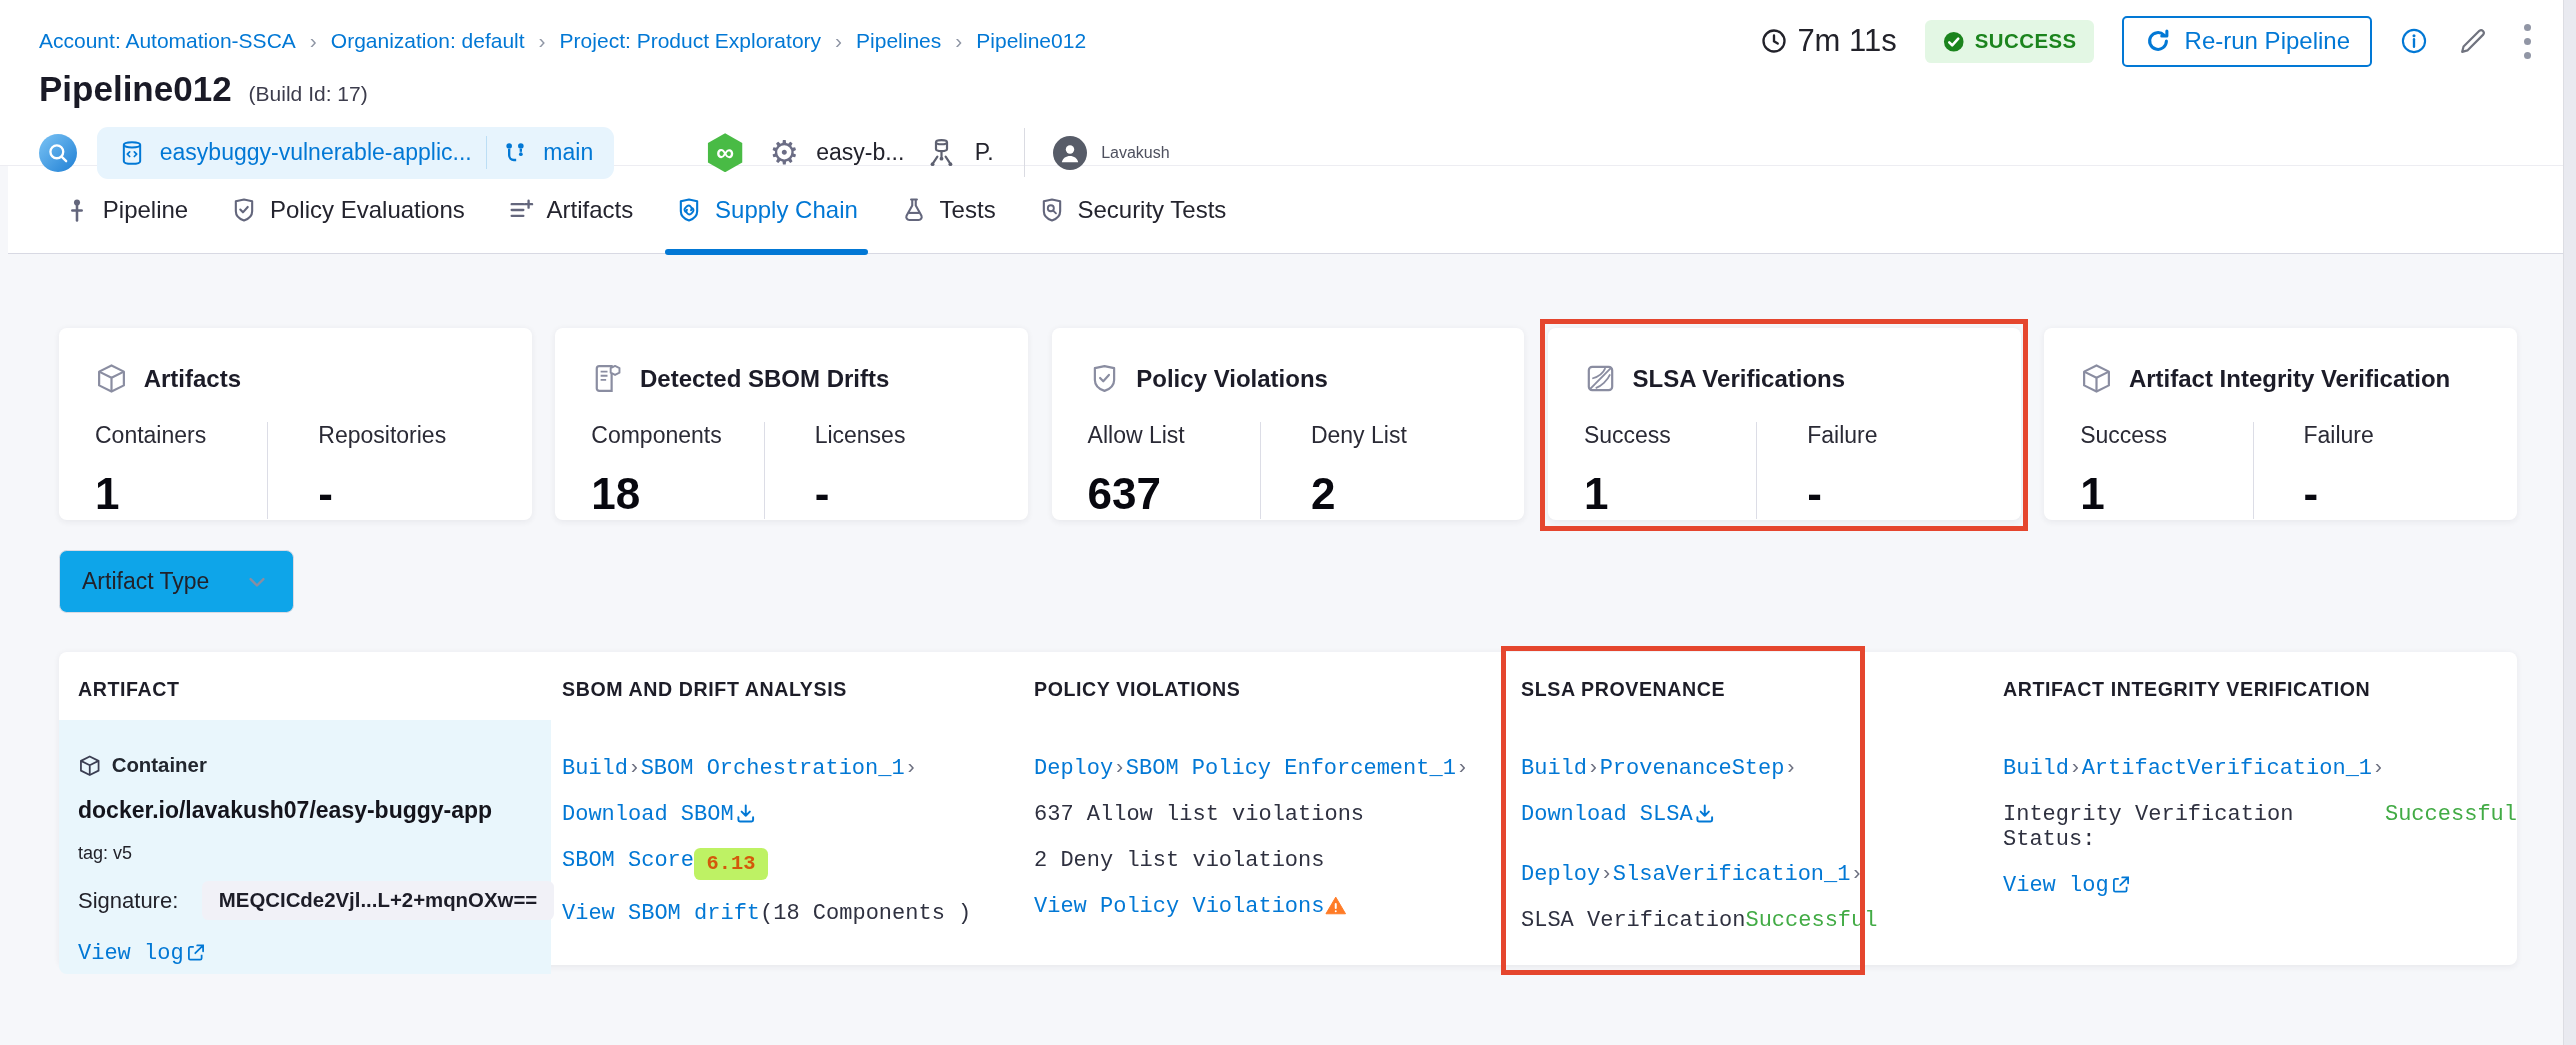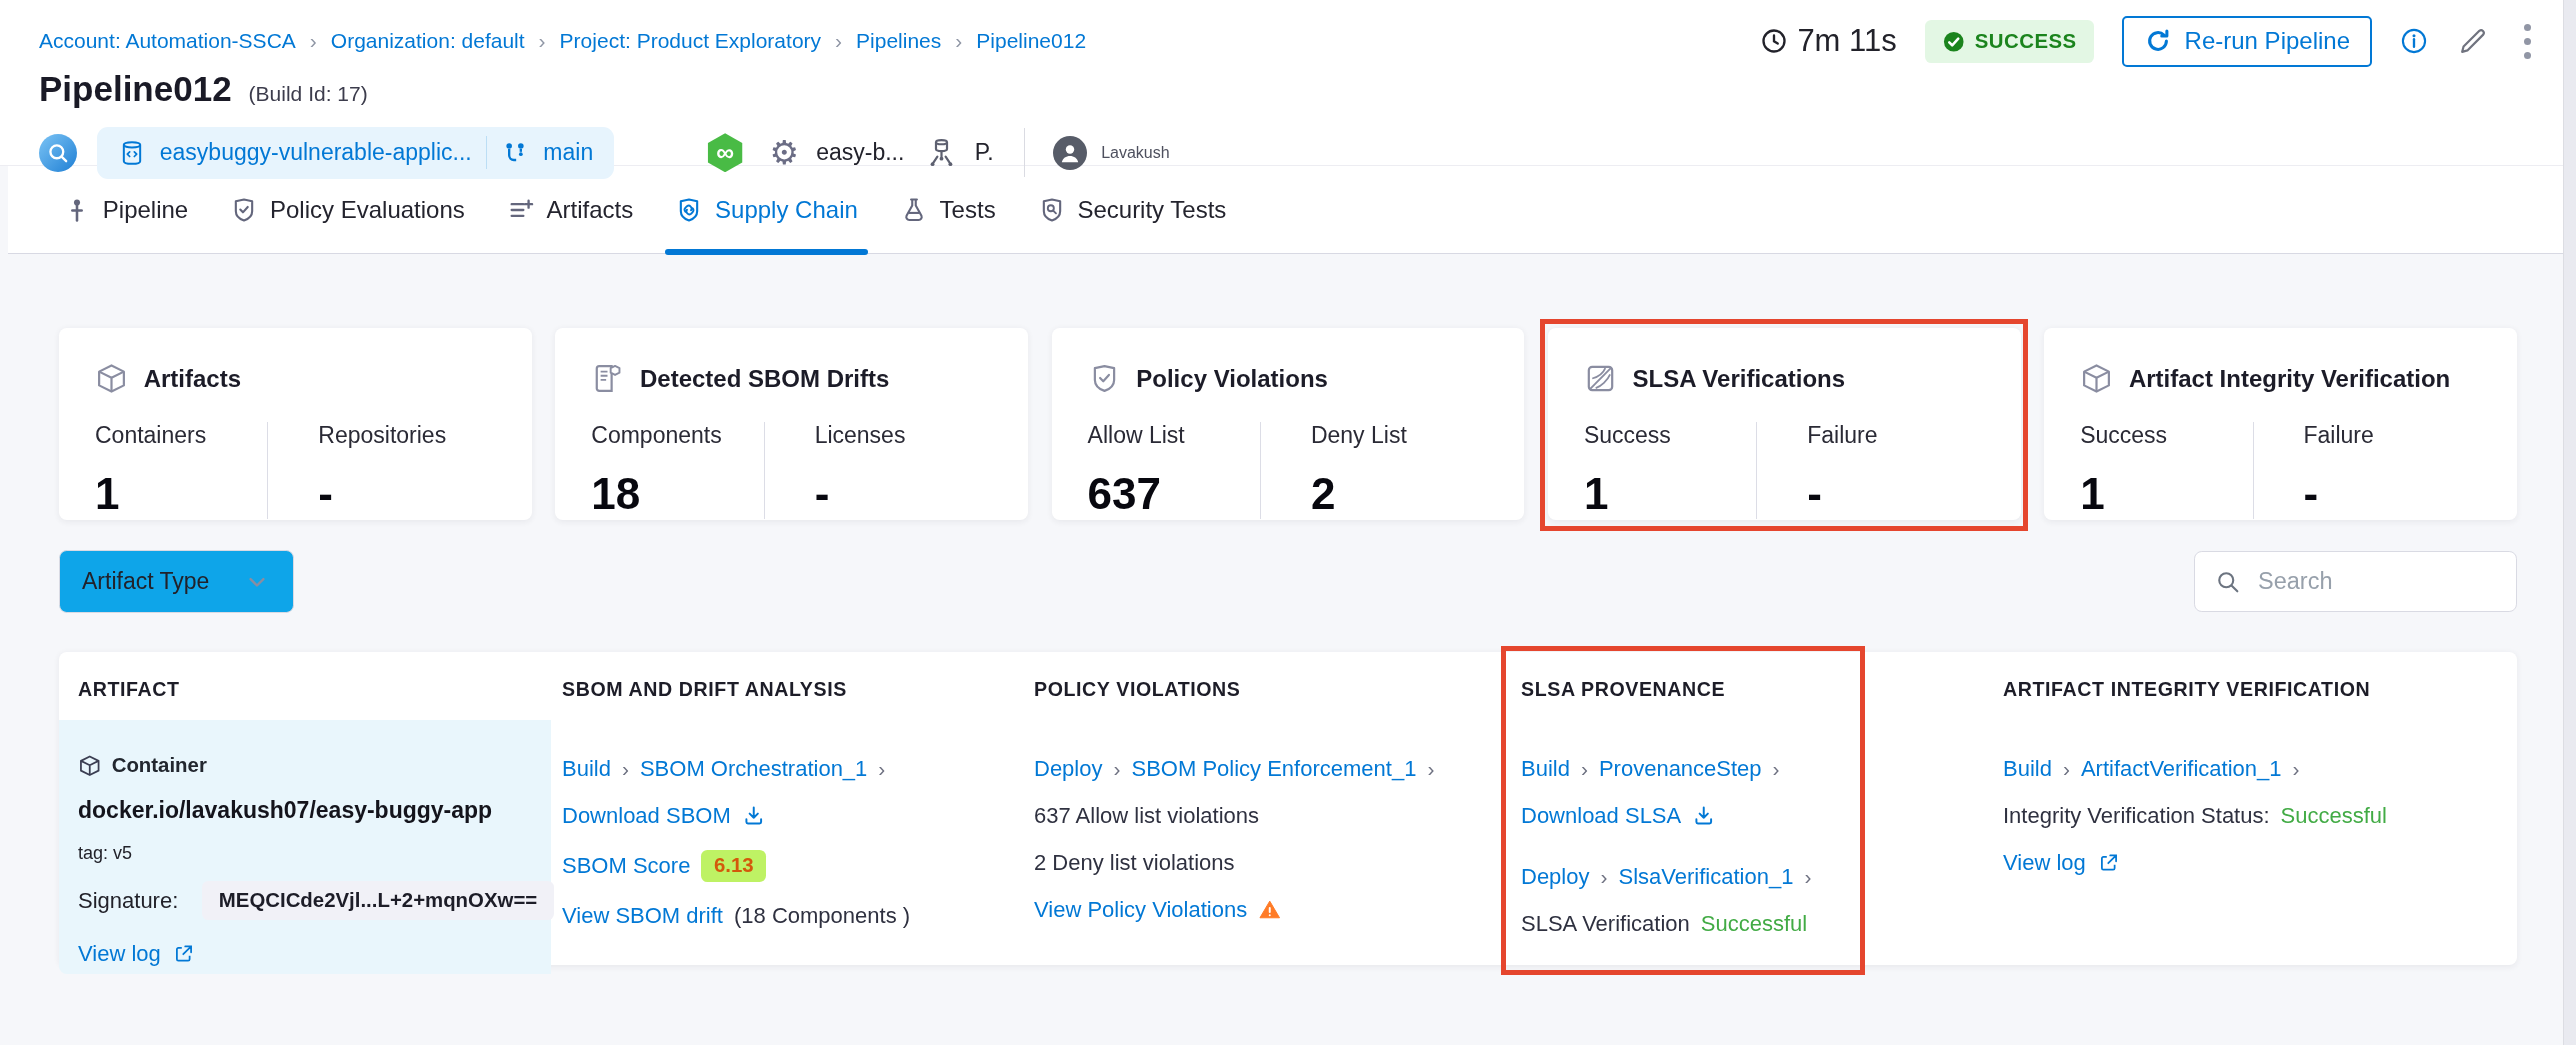--- a/index.html
+++ b/index.html
@@ -73,21 +73,21 @@
 
   
   .panel{position:relative;background:#fff;border-radius:7.8px;margin-top:39px;height:313px;box-shadow:0 1.6px 6.3px rgba(40,41,61,.07);}
   .tgrid{display:grid;grid-template-columns:503px 472px 487px 482px 1fr;}
   .thead{height:60px;align-items:center;padding-top:7.8px;}
   .th{font-size:19.6px;font-weight:700;letter-spacing:0.6px;color:#1d1d28;}
   .th.first{padding-left:19px;}
   .trow{height:254px;}
   .cell{padding-top:36px;font-size:22px;box-sizing:border-box;}
   .cell-artifact{background:#e9f6fc;margin-right:11px;padding:34px 23.5px 0 19px;border-radius:0 0 0 7.8px;}
-  .line{margin-top:21px;display:flex;align-items:center;gap:11px;}
+  .line{margin-top:21px;display:flex;align-items:flex-start;font-family:Liberation Mono, monospace;}
   .line.first{margin-top:0;}
   .link{color:#0278d5;font-weight:500;cursor:pointer;white-space:nowrap;}
   .plain{color:#2f3140;}
   .sep{color:#6d7080;font-size:21px;}
   .sep::before{content:"\203A";}
   .green{color:#42ab45;font-weight:500;}
   .container-badge{display:flex;gap:10.2px;align-items:center;font-size:20.4px;font-weight:700;color:#22272f;}
   .container-badge .cbi{color:#3b3e52;}
   .image-name{font-size:23px;font-weight:700;color:#14141c;margin-top:19.6px;}
   .tagline{margin-top:19.6px;font-size:18px;color:#22222a;}
@@ -381,27 +381,20 @@
       </div>
     </div>
 
     <div class="filter-row">
       <div class="artifact-type">
         <span>Artifact Type</span>
         <svg class="i20 chev" viewBox="0 0 24 24">
             <path d="M6.5 9.5l5.5 5.5 5.5-5.5" fill="none" stroke="currentColor" stroke-width="2" stroke-linecap="round" stroke-linejoin="round"></path>
           </svg>
       </div>
-      <div class="search-box">
-        <svg class="i20 sic" viewBox="0 0 24 24">
-            <circle cx="10.5" cy="10.5" r="6" fill="none" stroke="currentColor" stroke-width="1.8"></circle>
-            <path d="M15.2 15.2L20 20" stroke="currentColor" stroke-width="1.8" stroke-linecap="round"></path>
-          </svg>
-        <input class="search-input" type="text" placeholder="Search" style="">
-      </div>
     </div>
 
     <div class="panel">
       <div class="tgrid thead">
         <div class="th first">ARTIFACT</div>
         <div class="th">SBOM AND DRIFT ANALYSIS</div>
         <div class="th">POLICY VIOLATIONS</div>
         <div class="th">SLSA PROVENANCE</div>
         <div class="th">ARTIFACT INTEGRITY VERIFICATION</div>
       </div>

